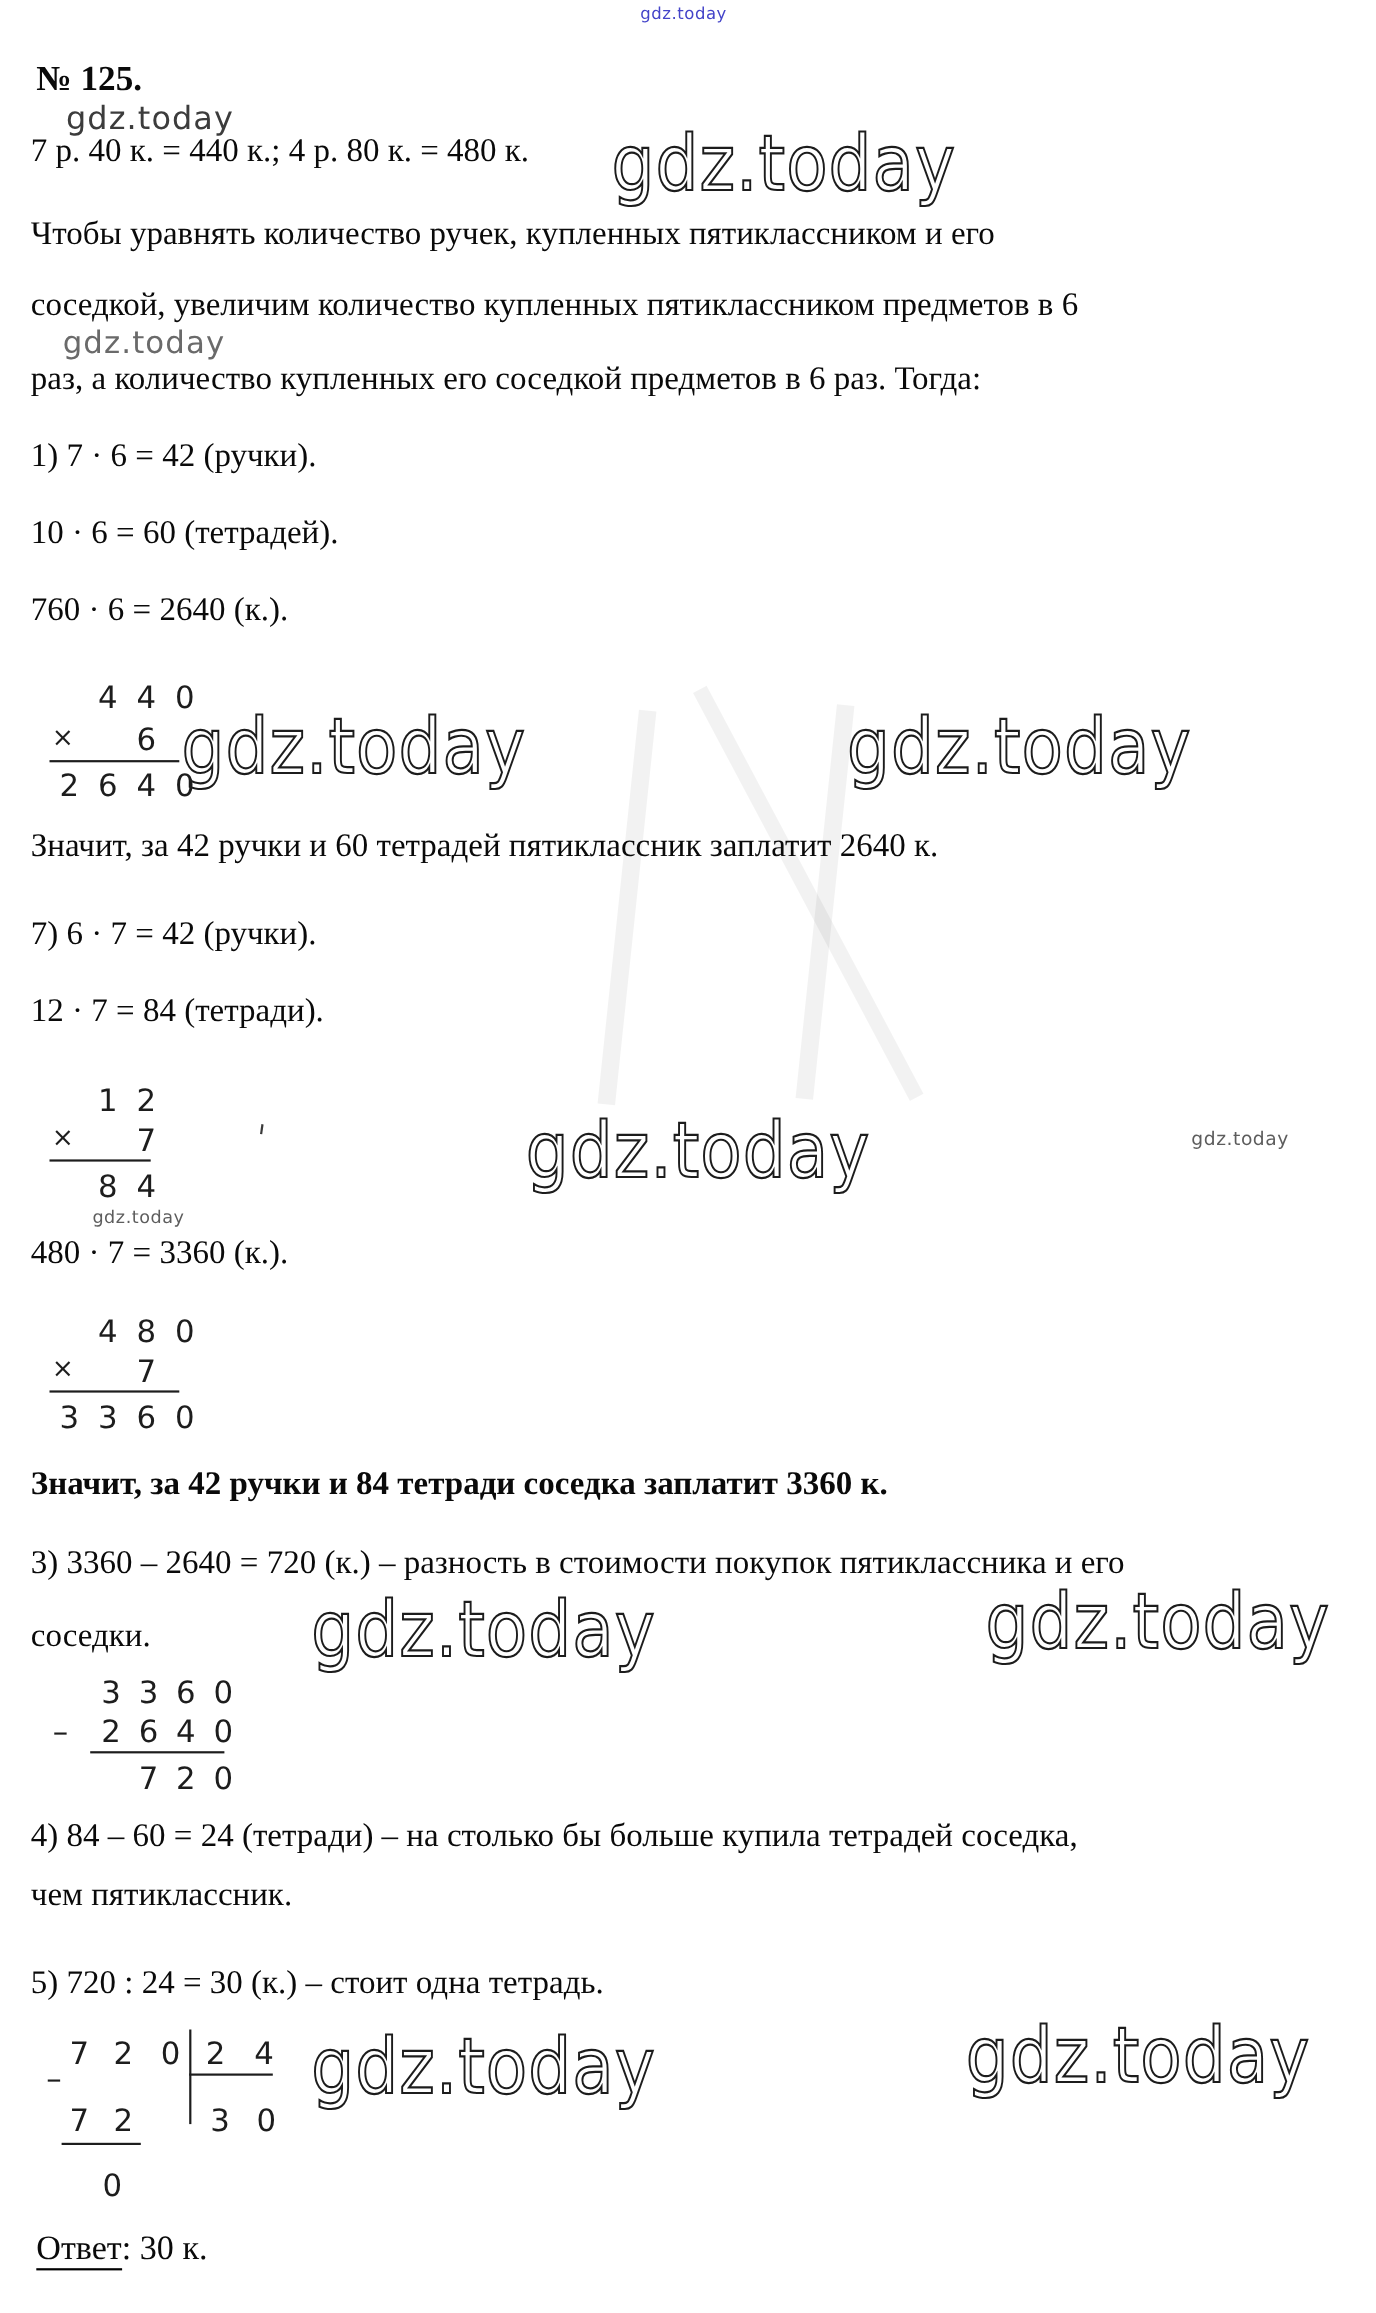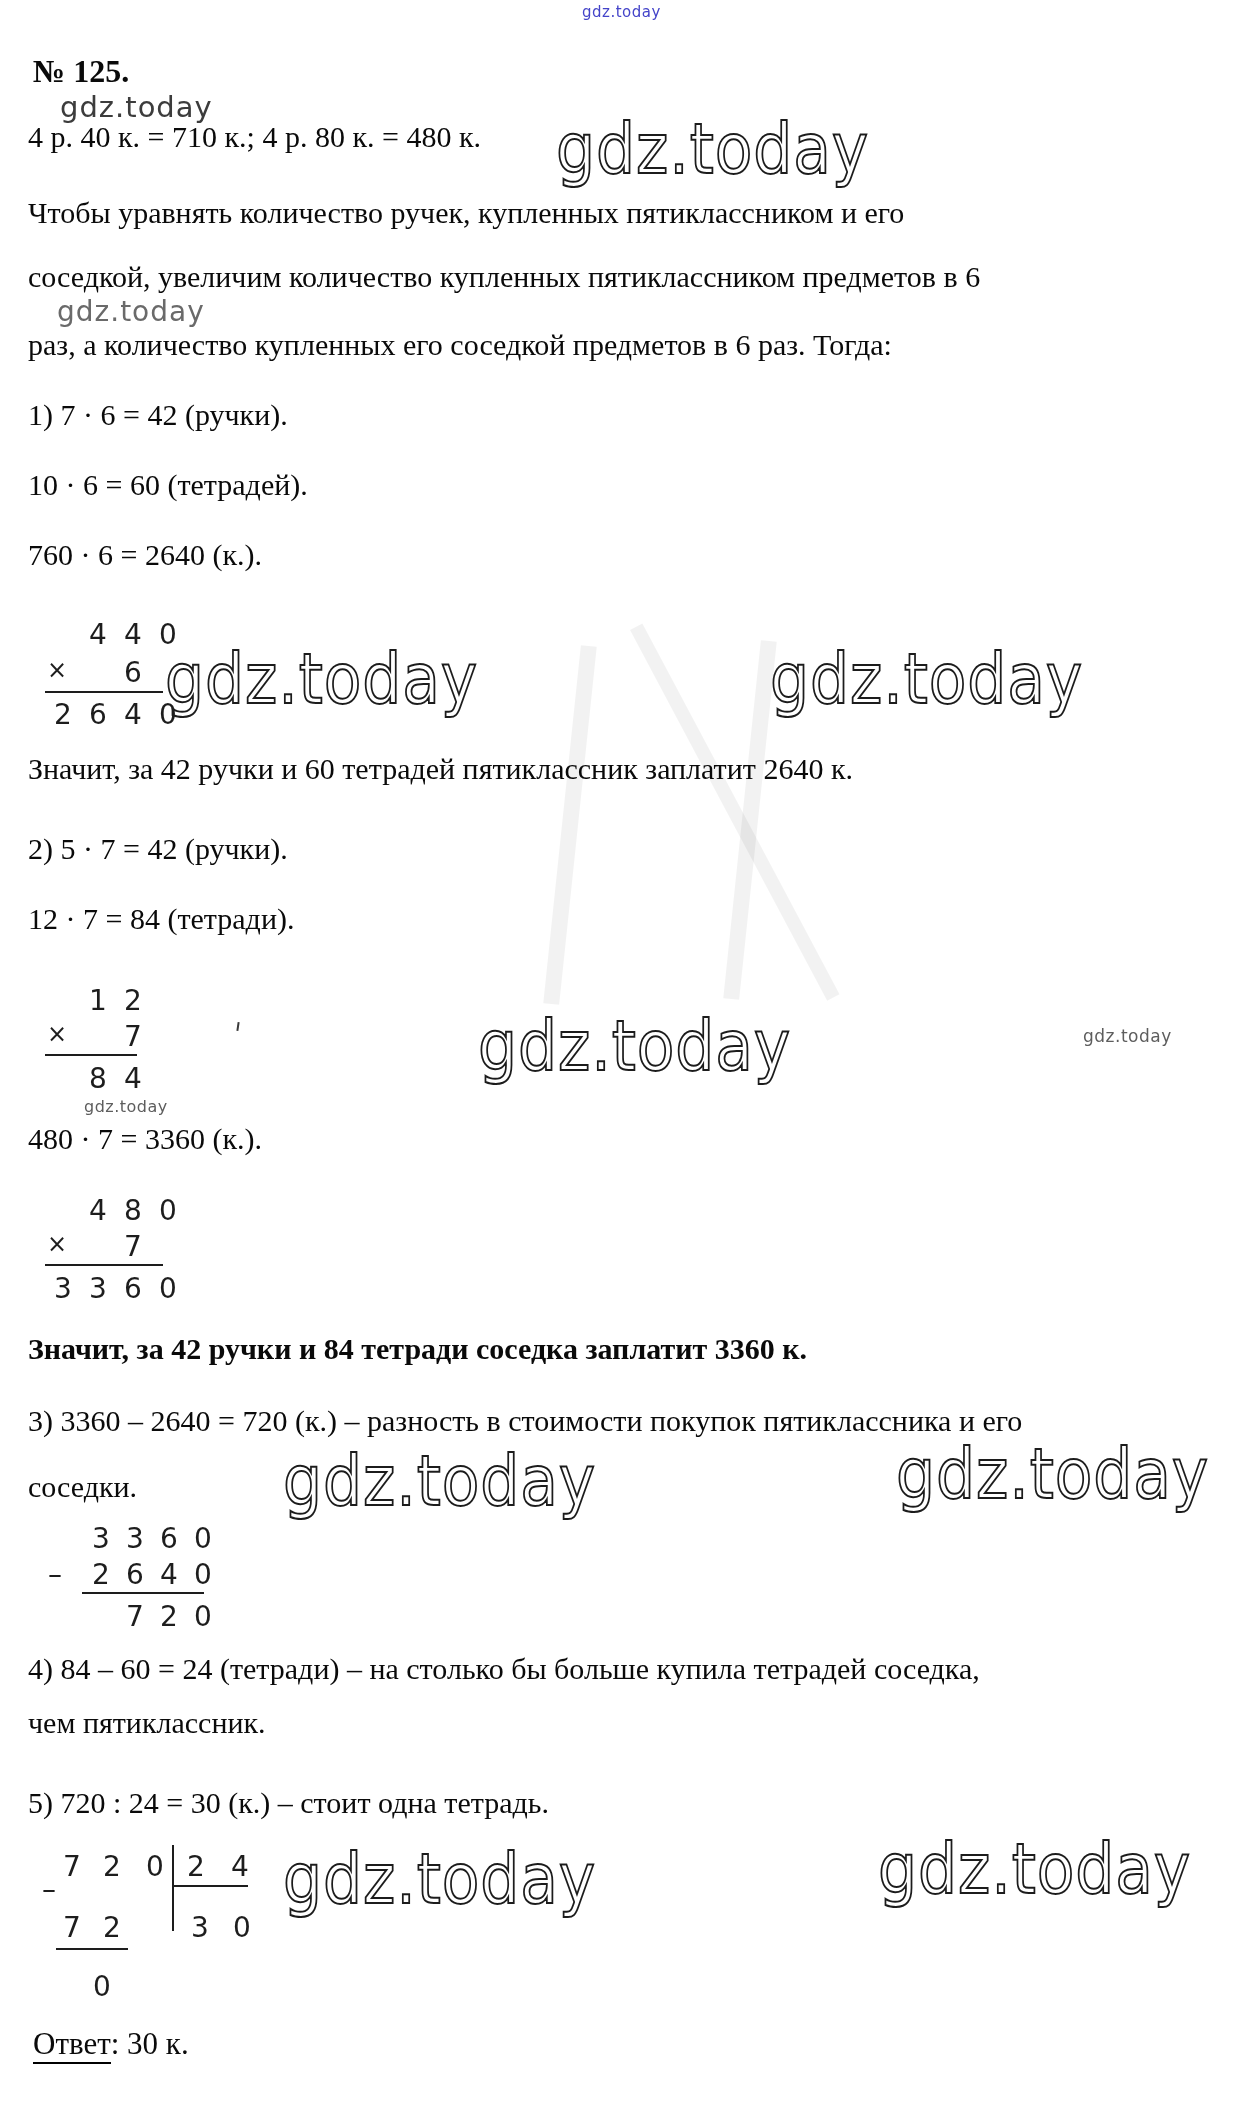--- a/index.html
+++ b/index.html
@@ -53,29 +53,29 @@
 <div class="wm wm-big" style="left:770px;top:638px;">gdz.today</div>
 <div class="wm wm-big" style="left:478px;top:1005px;">gdz.today</div>
 <div class="wm wm-gray-sm" style="left:1083px;top:1026px;">gdz.today</div>
 <div class="wm wm-gray-sm" style="left:84px;top:1097px;font-size:16px;">gdz.today</div>
 <div class="wm wm-big" style="left:283px;top:1440px;">gdz.today</div>
 <div class="wm wm-big" style="left:896px;top:1433px;">gdz.today</div>
 <div class="wm wm-big" style="left:283px;top:1838px;">gdz.today</div>
 <div class="wm wm-big" style="left:878px;top:1828px;">gdz.today</div>
 
 <div class="t t-head" style="left:33px;top:53px;">№ 125.</div>
-<div class="t" style="left:28px;top:120px;">4 р. 40 к. = 710 к.; 4 р. 80 к. = 480 к.</div>
+<div class="t" style="left:28px;top:120px;">7 р. 40 к. = 440 к.; 4 р. 80 к. = 480 к.</div>
 <div class="t" style="left:28px;top:196px;">Чтобы уравнять количество ручек, купленных пятиклассником и его</div>
 <div class="t" style="left:28px;top:260px;">соседкой, увеличим количество купленных пятиклассником предметов в 6</div>
 <div class="t" style="left:28px;top:328px;">раз, а количество купленных его соседкой предметов в 6 раз. Тогда:</div>
 <div class="t" style="left:28px;top:398px;">1) 7 · 6 = 42 (ручки).</div>
 <div class="t" style="left:28px;top:468px;">10 · 6 = 60 (тетрадей).</div>
 <div class="t" style="left:28px;top:538px;">760 · 6 = 2640 (к.).</div>
 <div class="t" style="left:28px;top:752px;">Значит, за 42 ручки и 60 тетрадей пятиклассник заплатит 2640 к.</div>
-<div class="t" style="left:28px;top:832px;">2) 5 · 7 = 42 (ручки).</div>
+<div class="t" style="left:28px;top:832px;">7) 6 · 7 = 42 (ручки).</div>
 <div class="t" style="left:28px;top:902px;text-align:center;">12 · 7 = 84 (тетради).</div>
 <div class="t" style="left:28px;top:1122px;">480 · 7 = 3360 (к.).</div>
 <div class="t" style="left:28px;top:1332px;font-weight:bold;">Значит, за 42 ручки и 84 тетради соседка заплатит 3360 к.</div>
 <div class="t" style="left:28px;top:1404px;">3) 3360 – 2640 = 720 (к.) – разность в стоимости покупок пятиклассника и его</div>
 <div class="t" style="left:28px;top:1458px;margin-top:12px;">соседки.</div>
 <div class="t" style="left:28px;top:1652px;">4) 84 – 60 = 24 (тетради) – на столько бы больше купила тетрадей соседка,</div>
 <div class="t" style="left:28px;top:1706px;">чем пятиклассник.</div>
 <div class="t" style="left:28px;top:1786px;">5) 720 : 24 = 30 (к.) – стоит одна тетрадь.</div>
 
 <div class="op" style="left:45px;top:618px;width:160px;height:115px;">

